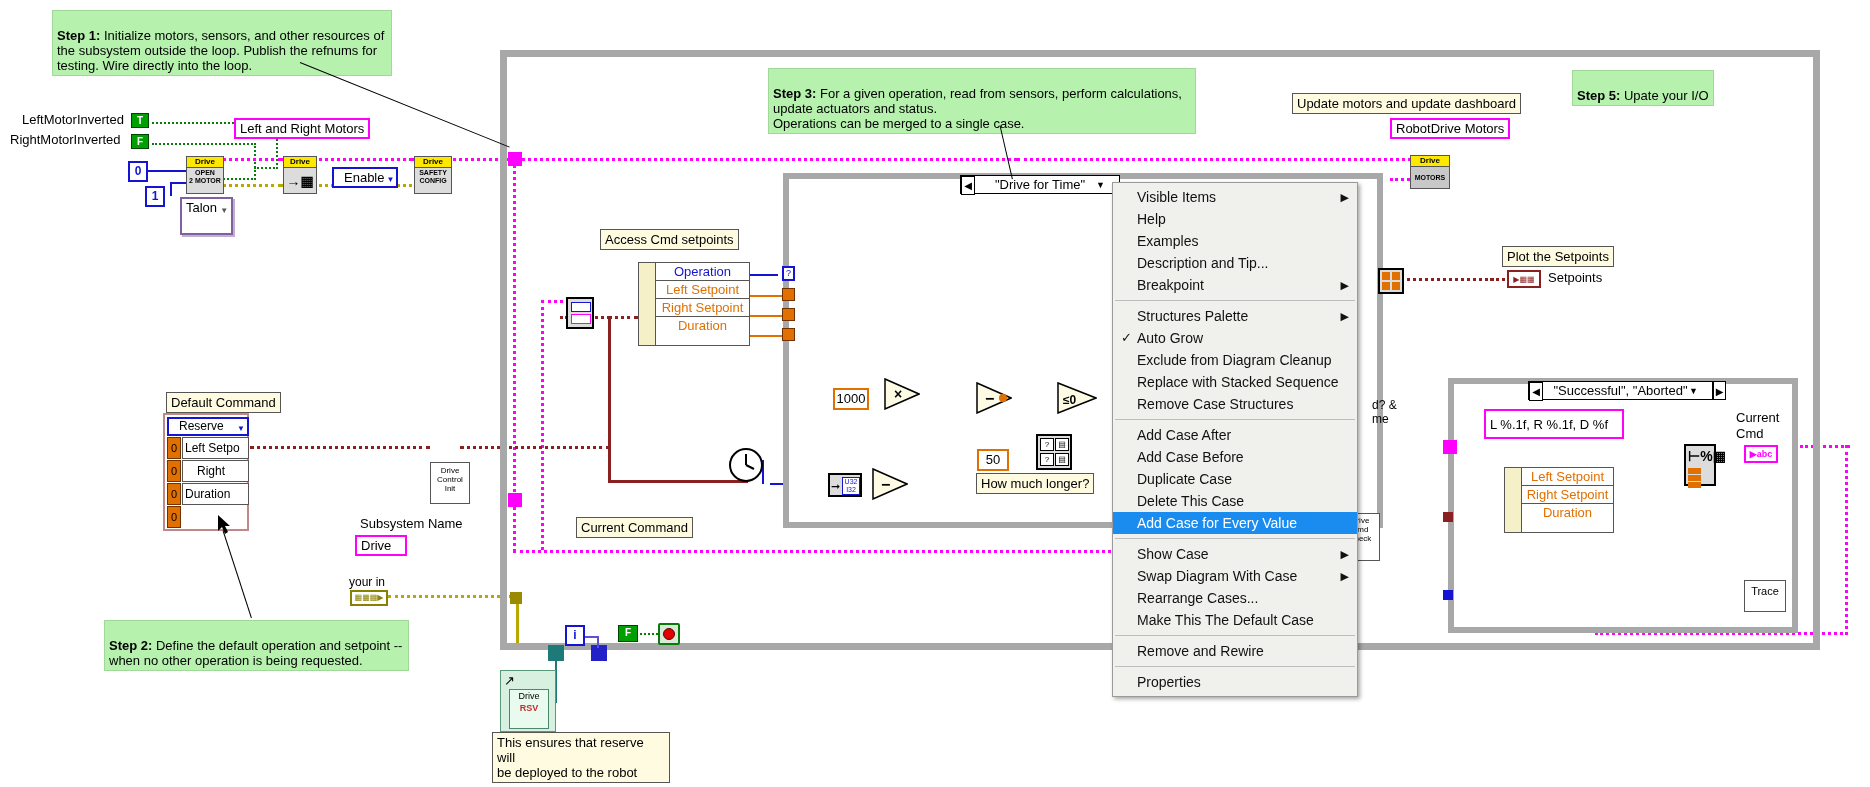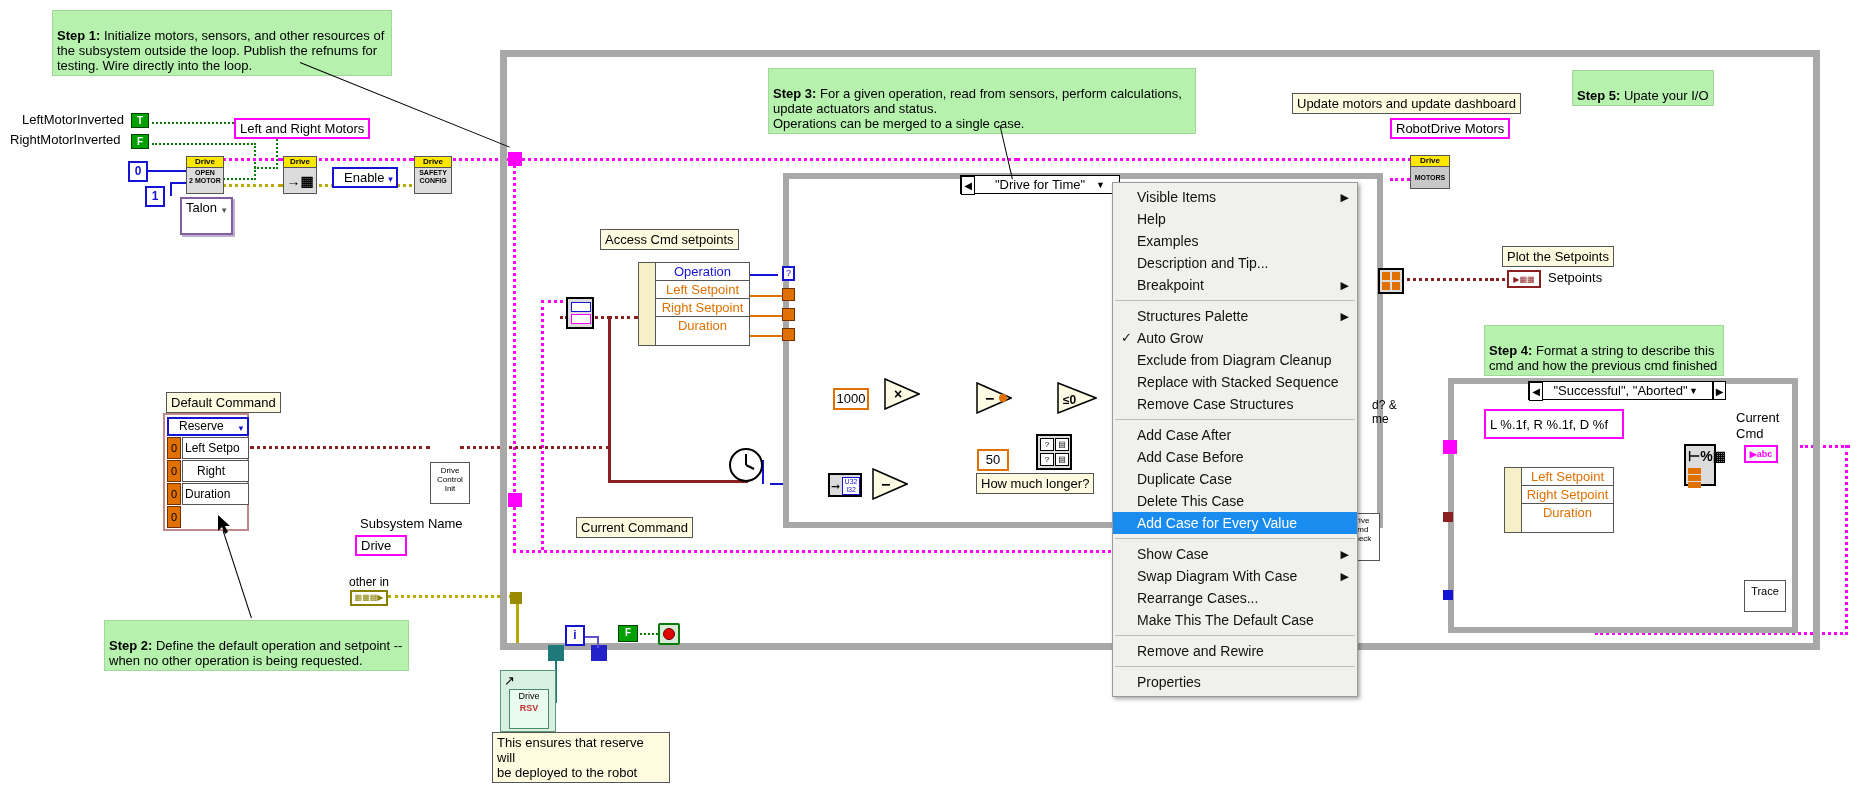--- a/index.html
+++ b/index.html
@@ -372,24 +372,20 @@
     <div class="abs" style="left:12px;top:12px;width:8px;height:8px;background:#e07000;"></div>
   </div>
 
   <div class="note note-plain abs" style="left:1502px;top:246px;">Plot the Setpoints</div>
   <div class="abs" style="left:1507px;top:270px;width:34px;height:18px;background:#fff;border:2px solid #8b2020;color:#8b2020;font-size:8px;text-align:center;line-height:15px;">▶▦▦</div>
   <div class="lbl abs" style="left:1548px;top:270px;">Setpoints</div>
 
   <div class="lbl abs" style="left:1372px;top:398px;white-space:pre-line;font-size:12px;">d?  &amp;
 me</div>
 
-  <div class="note note-green abs" style="left:1484px;top:325px;width:240px;">
-    <b>Step 4:</b><span style="white-space:pre-line;"> Format a string to describe this
-cmd and how the previous cmd finished</span>
-  </div>
 
   <div class="note note-magenta abs" style="left:1484px;top:409px;width:140px;height:30px;line-height:25px;">L %.1f, R %.1f, D %f</div>
 
   <div class="cluster abs" style="left:1504px;top:467px;width:110px;height:66px;display:flex;">
     <div class="bar" style="width:16px;border-right:1px solid #555;"></div>
     <div style="flex:1;">
       <div class="fld">Left Setpoint</div>
       <div class="fld">Right Setpoint</div>
       <div class="fld">Duration</div>
     </div>
@@ -434,21 +430,21 @@
 Control
 Init</div>
 
   <div class="abs" style="left:508px;top:493px;width:14px;height:14px;background:#ff00ff;"></div>
   <div class="abs" style="left:508px;top:152px;width:14px;height:14px;background:#ff00ff;"></div>
   <div class="abs" style="left:510px;top:592px;width:12px;height:12px;background:#9a8a00;"></div>
 
   <div class="lbl abs" style="left:360px;top:516px;">Subsystem Name</div>
   <div class="note note-magenta abs" style="left:355px;top:535px;width:52px;">Drive</div>
 
-  <div class="lbl abs" style="left:349px;top:575px;font-size:12px;">other in</div>
+  <div class="lbl abs" style="left:349px;top:575px;font-size:12px;">your in</div>
   <div class="abs" style="left:350px;top:590px;width:38px;height:16px;background:#fff;border:2px solid #8a8000;font-size:8px;text-align:center;line-height:12px;color:#8a8000;">▦▦▦▶</div>
 
   <div class="note note-green abs" style="left:104px;top:620px;width:305px;">
     <b>Step 2:</b><span style="white-space:pre-line;"> Define the default operation and setpoint --
 when no other operation is being requested.</span>
   </div>
   <div class="w abs" style="left:223px;top:530px;width:92px;height:1px;background:#000;transform:rotate(72deg);transform-origin:left center;"></div>
 
   <div class="term-num abs" style="left:565px;top:625px;width:20px;height:21px;">i</div>
   <div class="abs" style="left:548px;top:645px;width:16px;height:16px;background:#1e7a78;"></div>

